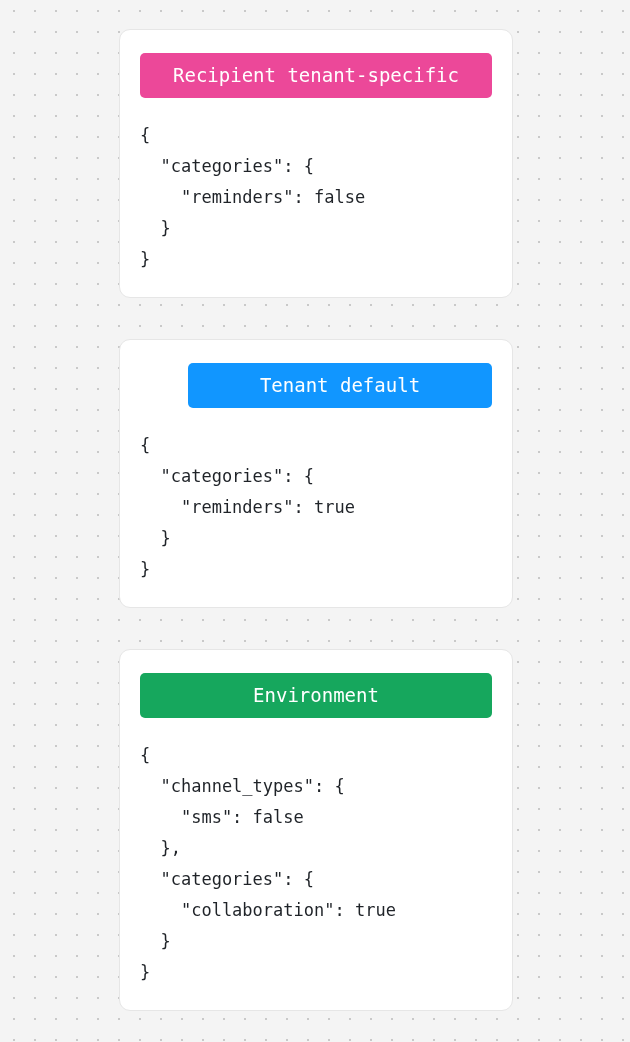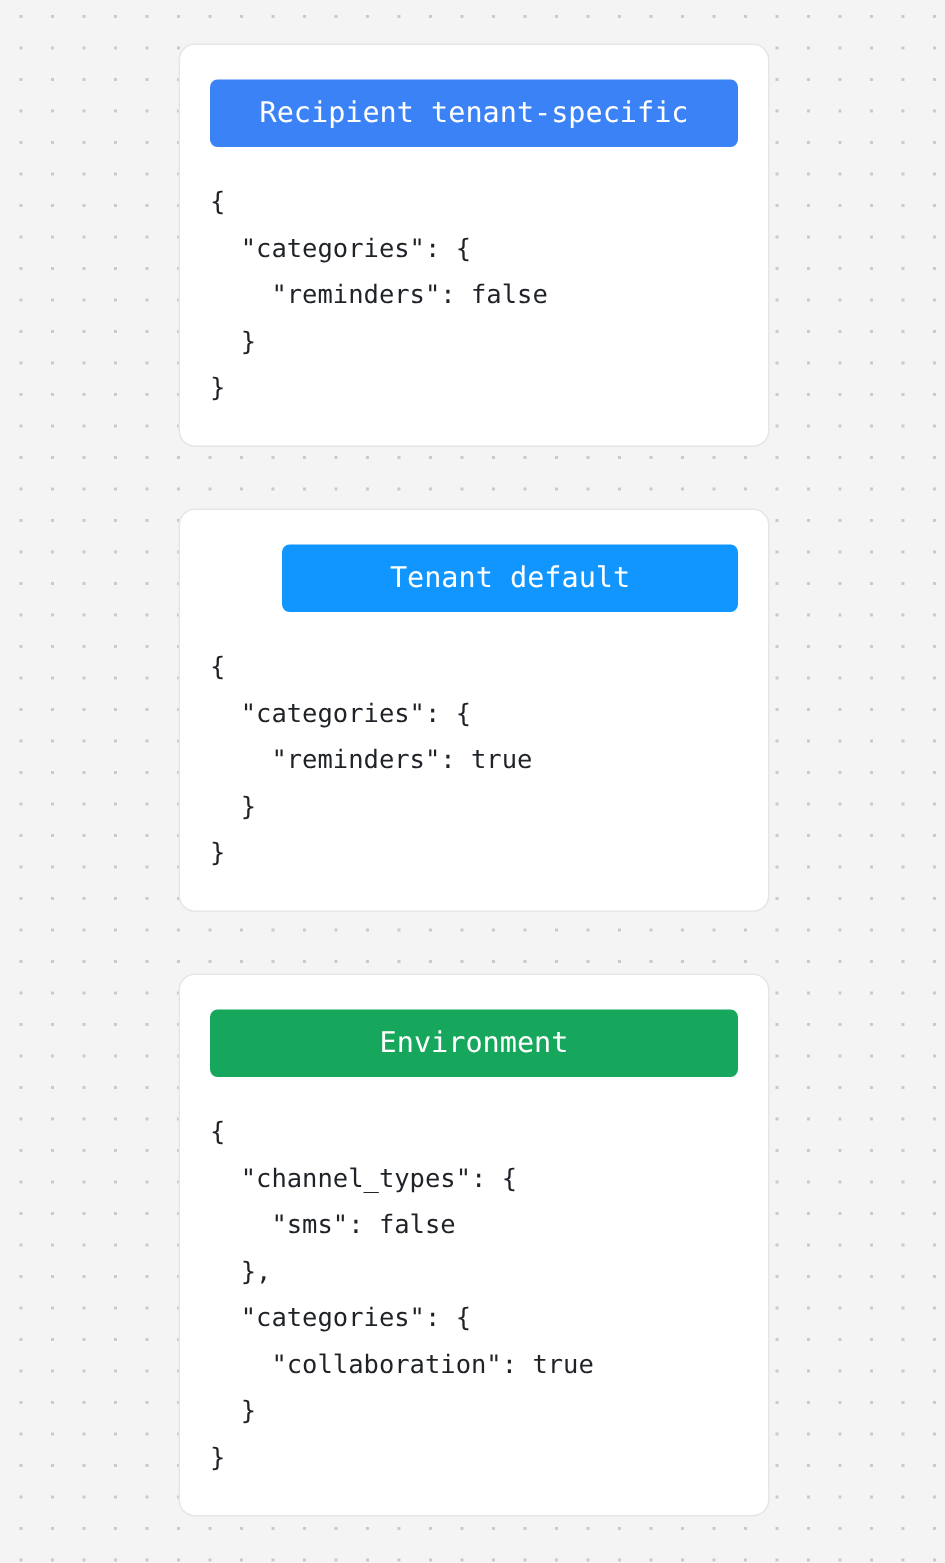--- a/index.html
+++ b/index.html
@@ -43,21 +43,21 @@
     border-radius: 5px;
     text-align: center;
     color: #ffffff;
     font-family: "DejaVu Sans Mono", "Liberation Mono", monospace;
     font-size: 19px;
     font-weight: 400;
     letter-spacing: 0px;
     white-space: nowrap;
     overflow: hidden;
   }
-  .badge-purple { background-color: #3b82f6; }
+  .badge-purple { background-color: #ec4899; }
   .badge-blue   { background-color: #1196ff; margin-left: 48px; }
   .badge-green  { background-color: #16a75d; }
 
   .code {
     margin: 0;
     padding: 0;
     padding-top: 22px;
     font-family: "DejaVu Sans Mono", "Liberation Mono", monospace;
     font-size: 17px;
     line-height: 31px;

